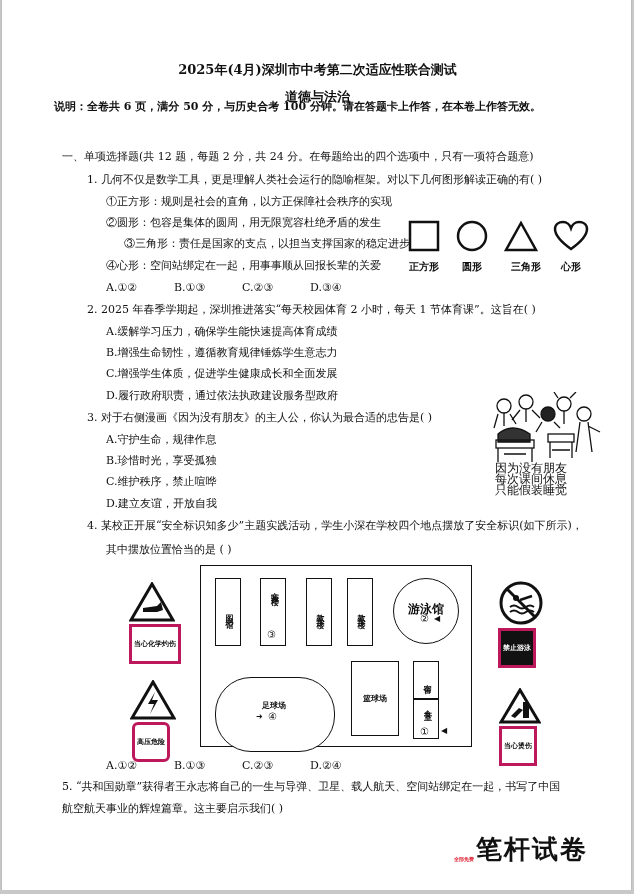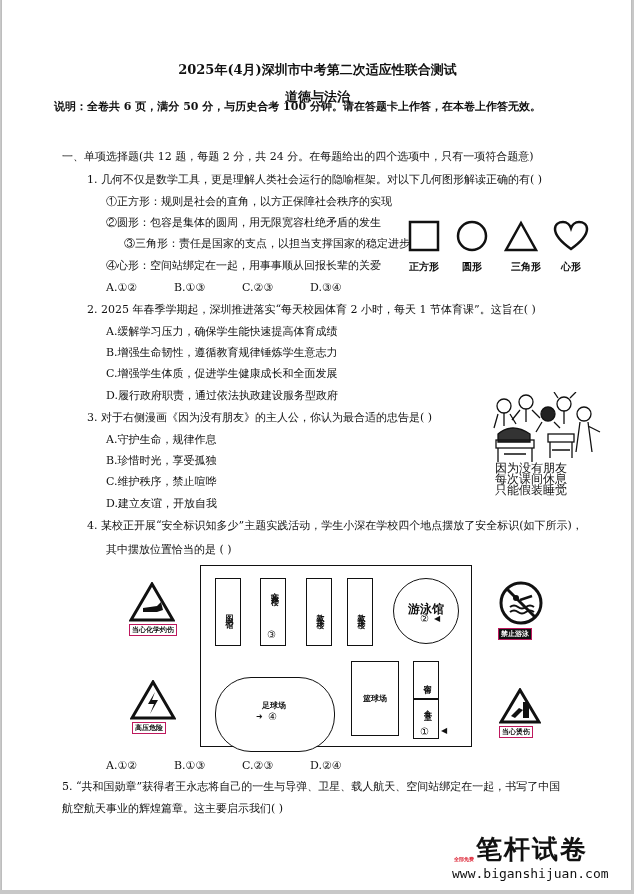--- a/index.html
+++ b/index.html
@@ -14,21 +14,21 @@
       background: #ffffff; border-left: 1px solid #bdbdbd; border-right: 1px solid #bdbdbd;
       box-sizing: border-box;
     }
     .abs { position: absolute; white-space: nowrap; }
     .t { font-size: 11px; line-height: 14px; }
     .title { font-weight: bold; font-size: 13px; left: 0; width: 631px; text-align: center; }
     .shape-label { font-family: "DejaVu Sans", sans-serif; font-size: 10px; font-weight: bold; text-align: center; width: 40px; }
     .cap { font-family: Liberation Mono, monospace; font-size: 12px; line-height: 10px; }
     .map-box { position: absolute; border: 1.5px solid #111; background: #fff; box-sizing: border-box; }
     .vtext { font-family: "DejaVu Sans", sans-serif; font-size: 8px; font-weight: bold; writing-mode: vertical-rl; letter-spacing: 3px; }
-    .sign-label { font-family: "DejaVu Sans", sans-serif; font-size: 7px; font-weight: bold; border: 1px solid #be185d; padding: 0 2px; background:#fff; }
+    .sign-label { font-family: "DejaVu Sans", sans-serif; font-size: 7px; font-weight: bold; border: 3px solid #be185d; padding: 12px 2px; background:#fff; }
     .sign-label.dark { background:#111; color:#fff; }
     .wm-big { font-family: "DejaVu Sans", sans-serif; font-size: 26px; font-weight: bold; color: #111; letter-spacing: 2px; }
     .wm-url { font-family: "DejaVu Sans Mono", "Liberation Mono", monospace; font-size: 13px; color: #111; }
     .wm-red { font-family: "DejaVu Sans", sans-serif; font-size: 5px; color: #d23; font-weight: bold; }
   </style>
 </head>
 <body>
 
 <div class="page">
 
@@ -111,21 +111,21 @@
       <polygon points="23,2 44,38 2,38" fill="#fff" stroke="#111" stroke-width="3"></polygon>
       <path d="M14 26 L28 24 L32 20 L34 28 L28 30 L14 30 Z" fill="#111"></path>
     </svg>
     <div class="abs sign-label" style="left:2px; top:42px;">当心化学灼伤</div>
   </div>
   <div class="abs" style="left:128px; top:680px; width:50px; height:60px;">
     <svg class="abs" style="left:0; top:0;" width="46" height="40">
       <polygon points="23,2 44,38 2,38" fill="#fff" stroke="#111" stroke-width="3"></polygon>
       <path d="M25 12 L18 24 L24 24 L20 34 L28 20 L22 20 Z" fill="#111"></path>
     </svg>
-    <div class="abs sign-label" style="left:2px; top:42px;">高压危险</div>
+    <div class="abs sign-label" style="left:2px; top:42px;border-radius:6px;">高压危险</div>
   </div>
   <div class="abs" style="left:494px; top:580px; width:50px; height:60px;">
     <svg class="abs" style="left:2px; top:0;" width="46" height="46">
       <circle cx="23" cy="23" r="20" fill="#fff" stroke="#111" stroke-width="3"></circle>
       <circle cx="18" cy="18" r="3" fill="#111"></circle>
       <path d="M12 27 Q16 24 20 27 T28 27 T36 27 M12 32 Q16 29 20 32 T28 32 T36 32" fill="none" stroke="#111" stroke-width="2"></path>
       <path d="M22 20 L34 16" stroke="#111" stroke-width="2.5"></path>
       <line x1="9" y1="9" x2="37" y2="37" stroke="#111" stroke-width="3"></line>
     </svg>
     <div class="abs sign-label dark" style="left:2px; top:48px;">禁止游泳</div>
@@ -168,14 +168,13 @@
 
   <div class="abs t" style="left:104px; top:759px;">
     <span style="display:inline-block;width:68px">A.①②</span><span style="display:inline-block;width:68px">B.①③</span><span style="display:inline-block;width:68px">C.②③</span><span style="display:inline-block;width:68px">D.②④</span>
   </div>
 
   <div class="abs t" style="left:60px; top:780px;">5. “共和国勋章”获得者王永志将自己的一生与导弹、卫星、载人航天、空间站绑定在一起，书写了中国</div>
   <div class="abs t" style="left:60px; top:802px;">航空航天事业的辉煌篇章。这主要启示我们(    )</div>
 
   <div class="abs wm-big" style="left:474px; top:832px;">笔杆试卷</div>
   <div class="abs wm-red" style="left:452px; top:856px;">全部免费</div>
-  <div class="abs wm-url" style="left:450px; top:866px;">www.biganshijuan.com</div>
 </div>
 
 </body></html>

